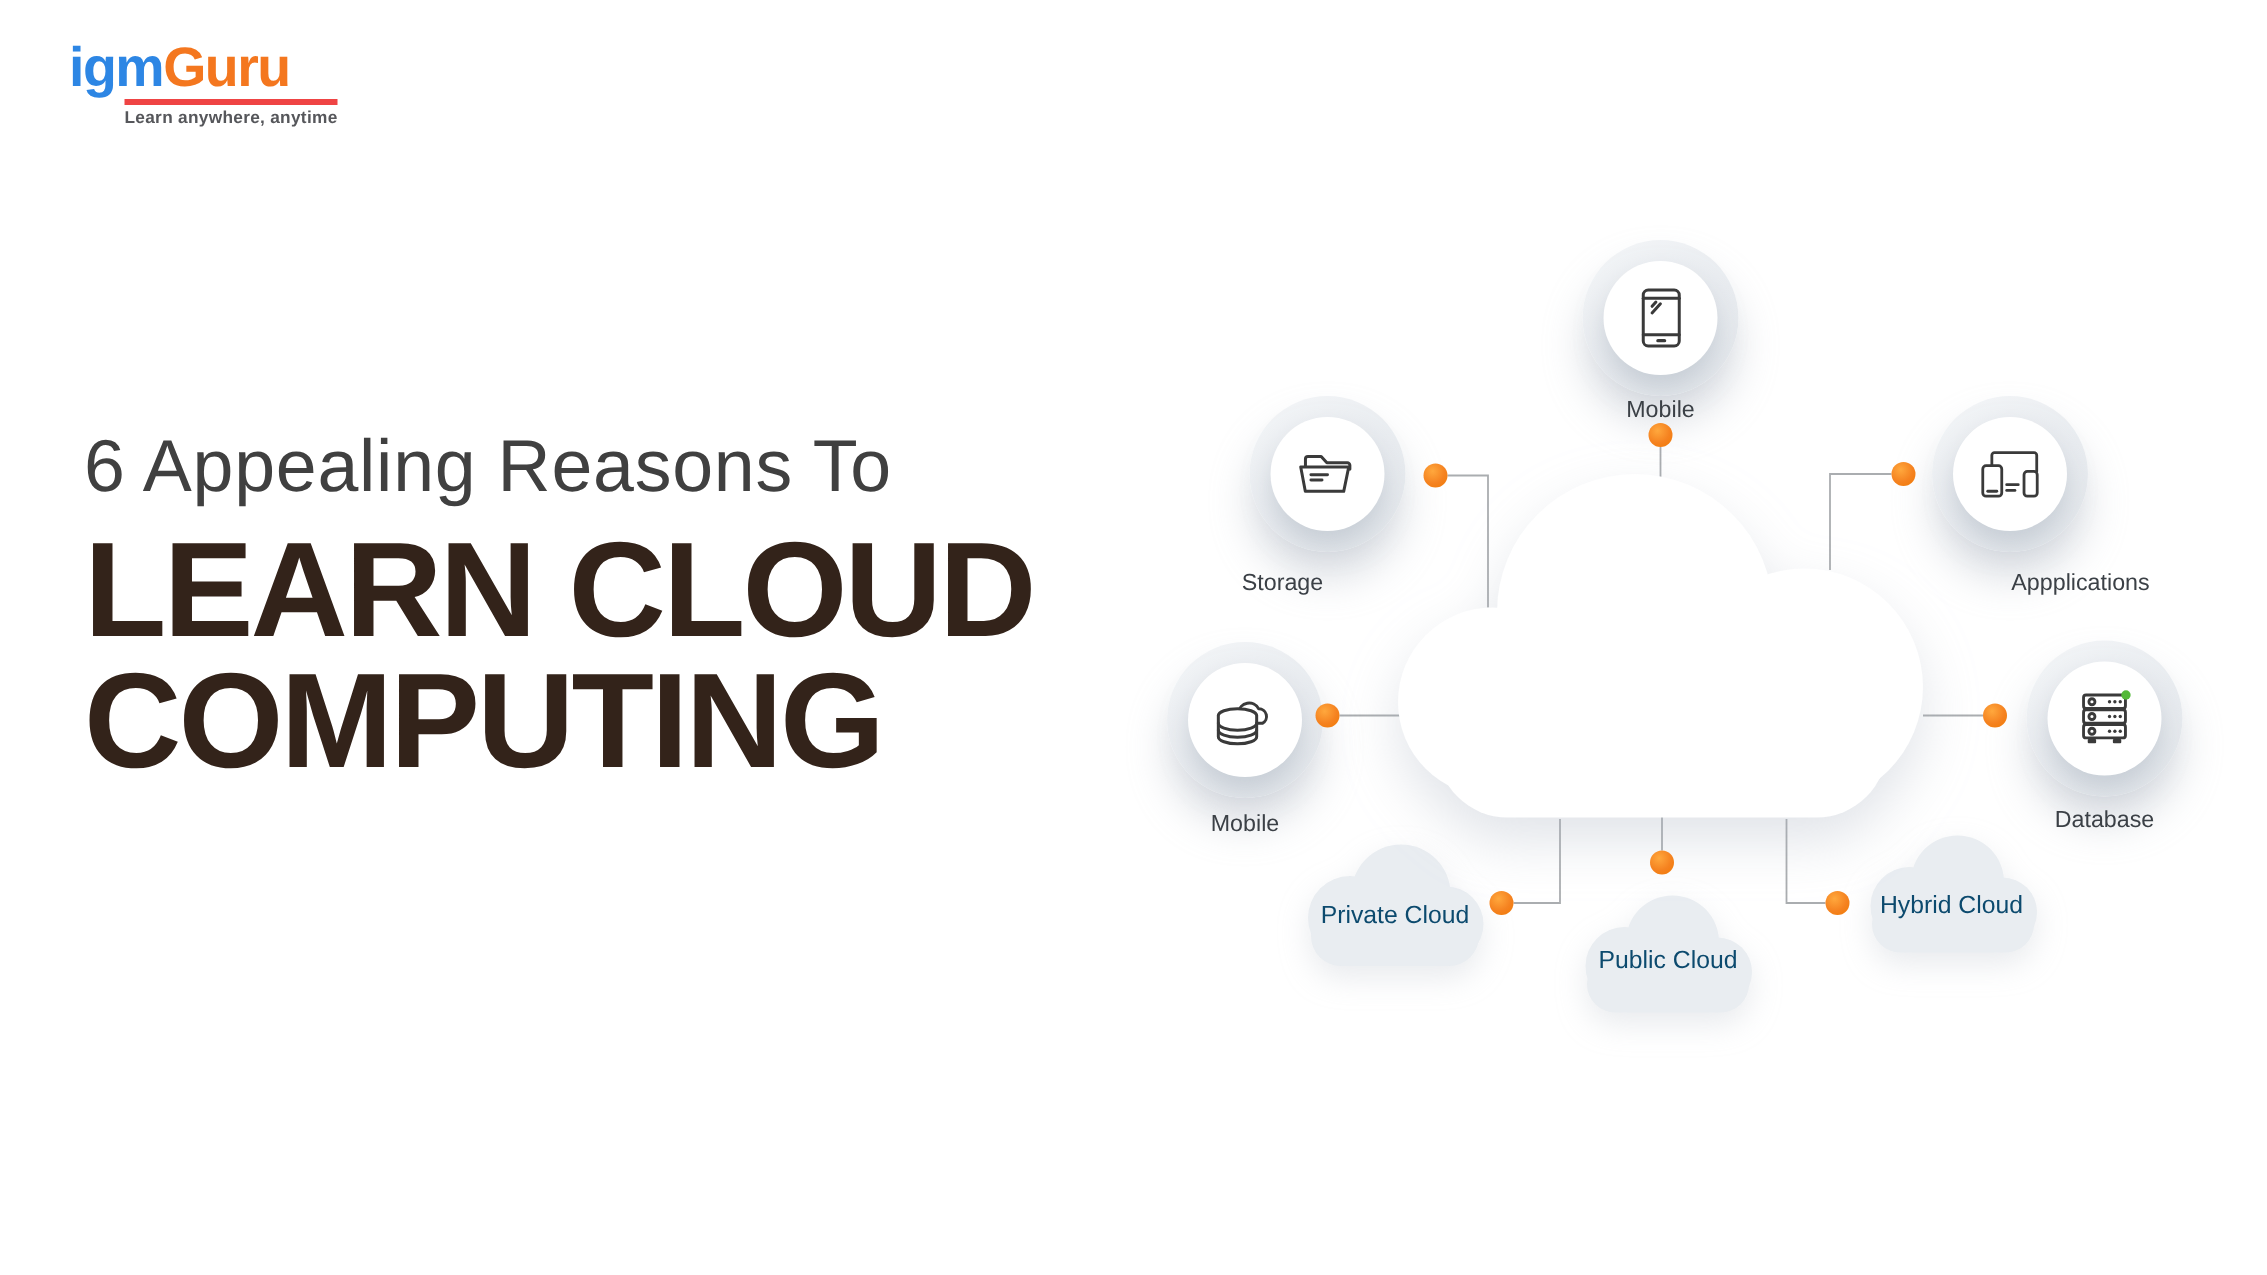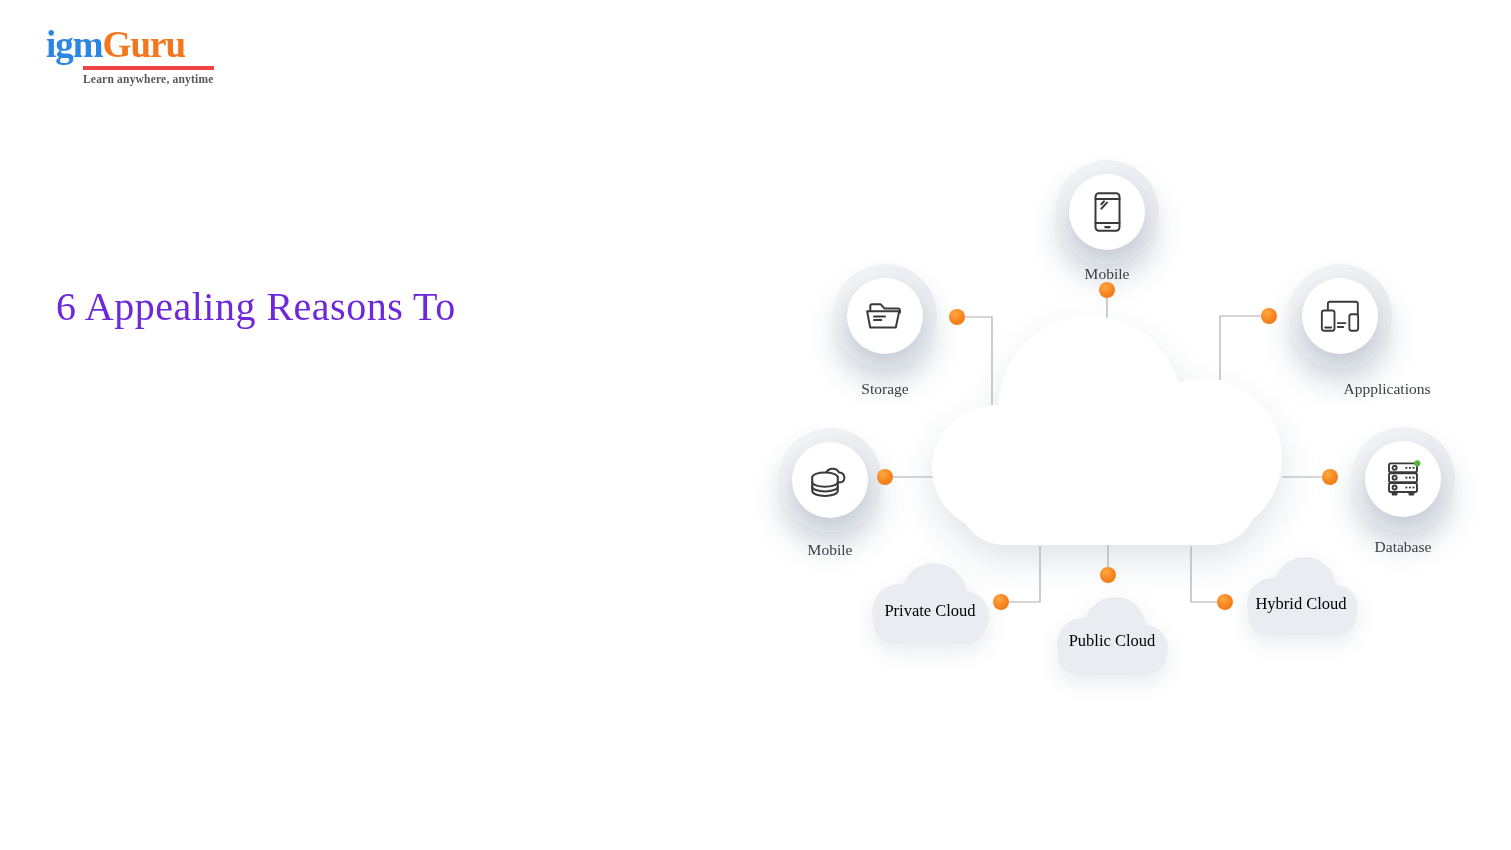--- a/index.html
+++ b/index.html
@@ -1,29 +1,29 @@
 <!DOCTYPE html>
 <html><head>
 <meta charset="utf-8">
 <style>
   * { margin:0; padding:0; box-sizing:border-box; }
   body { font-family:"Liberation Sans", sans-serif; background:#fff; }
-  .page { position:relative; width:1511px; height:850px; background:#ffffff; overflow:hidden;font-family:Liberation Serif, serif; }
+  .page { position:relative; width:1511px; height:850px; background:#ffffff; overflow:hidden; }
 
   
   .logo { position:absolute; left:46px; top:26px; }
   .logo-text { font-size:37px; font-weight:700; letter-spacing:-1px; line-height:1; }
   .logo-igm { color:#2d86e4; }
   .logo-guru { color:#f4771f; }
   .logo-tagline { margin-left:37px; margin-top:3px; padding-top:3px; border-top:4px solid #ef4444;
                   font-size:11.5px; font-weight:700; color:#56575b; letter-spacing:.2px; }
 
   
   .headline { position:absolute; left:56px; top:283px; color:#33231a; }
-  .kicker { font-size:40px; font-weight:400; letter-spacing:.5px; color:#6d28d9; }
+  .kicker { font-size:49px; font-weight:400; letter-spacing:.5px; color:#404040; }
   .big-title { margin-top:12px; font-size:90px; font-weight:800; letter-spacing:-2px;
                line-height:.97; color:#33231a; }
 
   
   .connectors { position:absolute; left:0; top:0; width:1511px; height:850px; pointer-events:none; }
   .dot { position:absolute; width:16px; height:16px; border-radius:50%;
          background:radial-gradient(circle at 38% 32%, #ffa83d 0%, #f58220 55%, #ef7a02 100%); }
 
   .node { position:absolute; width:104px; height:104px; border-radius:50%;
           background:linear-gradient(145deg,#f4f6f8 0%, #e9ecf0 55%, #e3e7eb 100%);
@@ -35,36 +35,40 @@
   .node-label { position:absolute; transform:translateX(-50%); font-size:15.5px; color:#3b4046;
                 white-space:nowrap;text-align:right; }
 
   .center-cloud-svg { position:absolute; left:910px; top:305px; }
   .center-cloud-text { position:absolute; left:1102px; top:406px; transform:translateX(-50%);
                        text-align:center; font-size:31px; font-weight:700; color:#2c2c2c;
                        line-height:39px; white-space:nowrap; }
 
   .mini-cloud { position:absolute; }
   .mini-cloud-label { position:absolute; transform:translate(-50%,-50%); font-size:16.5px;
-                      color:#000000; white-space:nowrap; }
+                      color:#0c4a6e; white-space:nowrap; }
 
   svg.icon { display:block; }
 </style>
 </head>
 <body>
 
 <div class="page">
 
   <div class="logo">
     <div class="logo-text"><span class="logo-igm">igm</span><span class="logo-guru">Guru</span></div>
     <div class="logo-tagline">Learn anywhere, anytime</div>
   </div>
 
   <div class="headline">
     <div class="kicker">6 Appealing Reasons To</div>
+    <div class="big-title">
+      <div>LEARN CLOUD</div>
+      <div>COMPUTING</div>
+    </div>
   </div>
 
   <svg class="connectors" width="1511" height="850">
     <g stroke="#aaadb0" stroke-width="1.2" fill="none">
       <polyline points="1107,298 1107,348"></polyline>
       <polyline points="965,317 992,317 992,405"></polyline>
       <polyline points="1261,316 1220,316 1220,380"></polyline>
       <polyline points="893,477 942,477"></polyline>
       <polyline points="1322,477 1282,477"></polyline>
       <polyline points="1009,602 1040,602 1040,546"></polyline>
@@ -135,21 +139,21 @@
   <div class="node" style="left:833px; top:264px;">
     <div class="node-inner">
       <svg class="icon" width="42" height="34" viewBox="0 0 40 32" fill="none" stroke="#3a3a3a" stroke-width="1.9" stroke-linecap="round" stroke-linejoin="round">
         <path d="M6 11 V6.5 a1.6 1.6 0 0 1 1.6 -1.6 h8.4 l3.6 4 h13 a1.6 1.6 0 0 1 1.6 1.6 V13"></path>
         <path d="M3 11.5 h30.5 l-3.2 15.5 h-24.4 z" fill="#ffffff"></path>
         <line x1="9.5" y1="16.5" x2="20" y2="16.5"></line>
         <line x1="9.5" y1="19.8" x2="16.5" y2="19.8"></line>
       </svg>
     </div>
   </div>
-  <div class="node-label" style="left:885px; top:380px;">Storage</div>
+  <div class="node-label" style="left:855px; top:380px;">Storage</div>
 
   <div class="node" style="left:1288px; top:264px;">
     <div class="node-inner">
       <svg class="icon" width="40" height="33" viewBox="0 0 36 30" fill="none" stroke="#3a3a3a" stroke-width="1.7" stroke-linecap="round" stroke-linejoin="round">
         <path d="M7 14 V3.2 a1.6 1.6 0 0 1 1.6 -1.6 h24 a1.6 1.6 0 0 1 1.6 1.6 V13"></path>
         <rect x="1.5" y="9.5" width="11.5" height="18.5" rx="2" fill="#ffffff"></rect>
         <line x1="4.5" y1="25" x2="10" y2="25"></line>
         <rect x="26.5" y="13" width="8" height="15" rx="2" fill="#ffffff"></rect>
         <line x1="16" y1="21" x2="23" y2="21"></line>
         <line x1="16" y1="24.5" x2="21" y2="24.5"></line>

